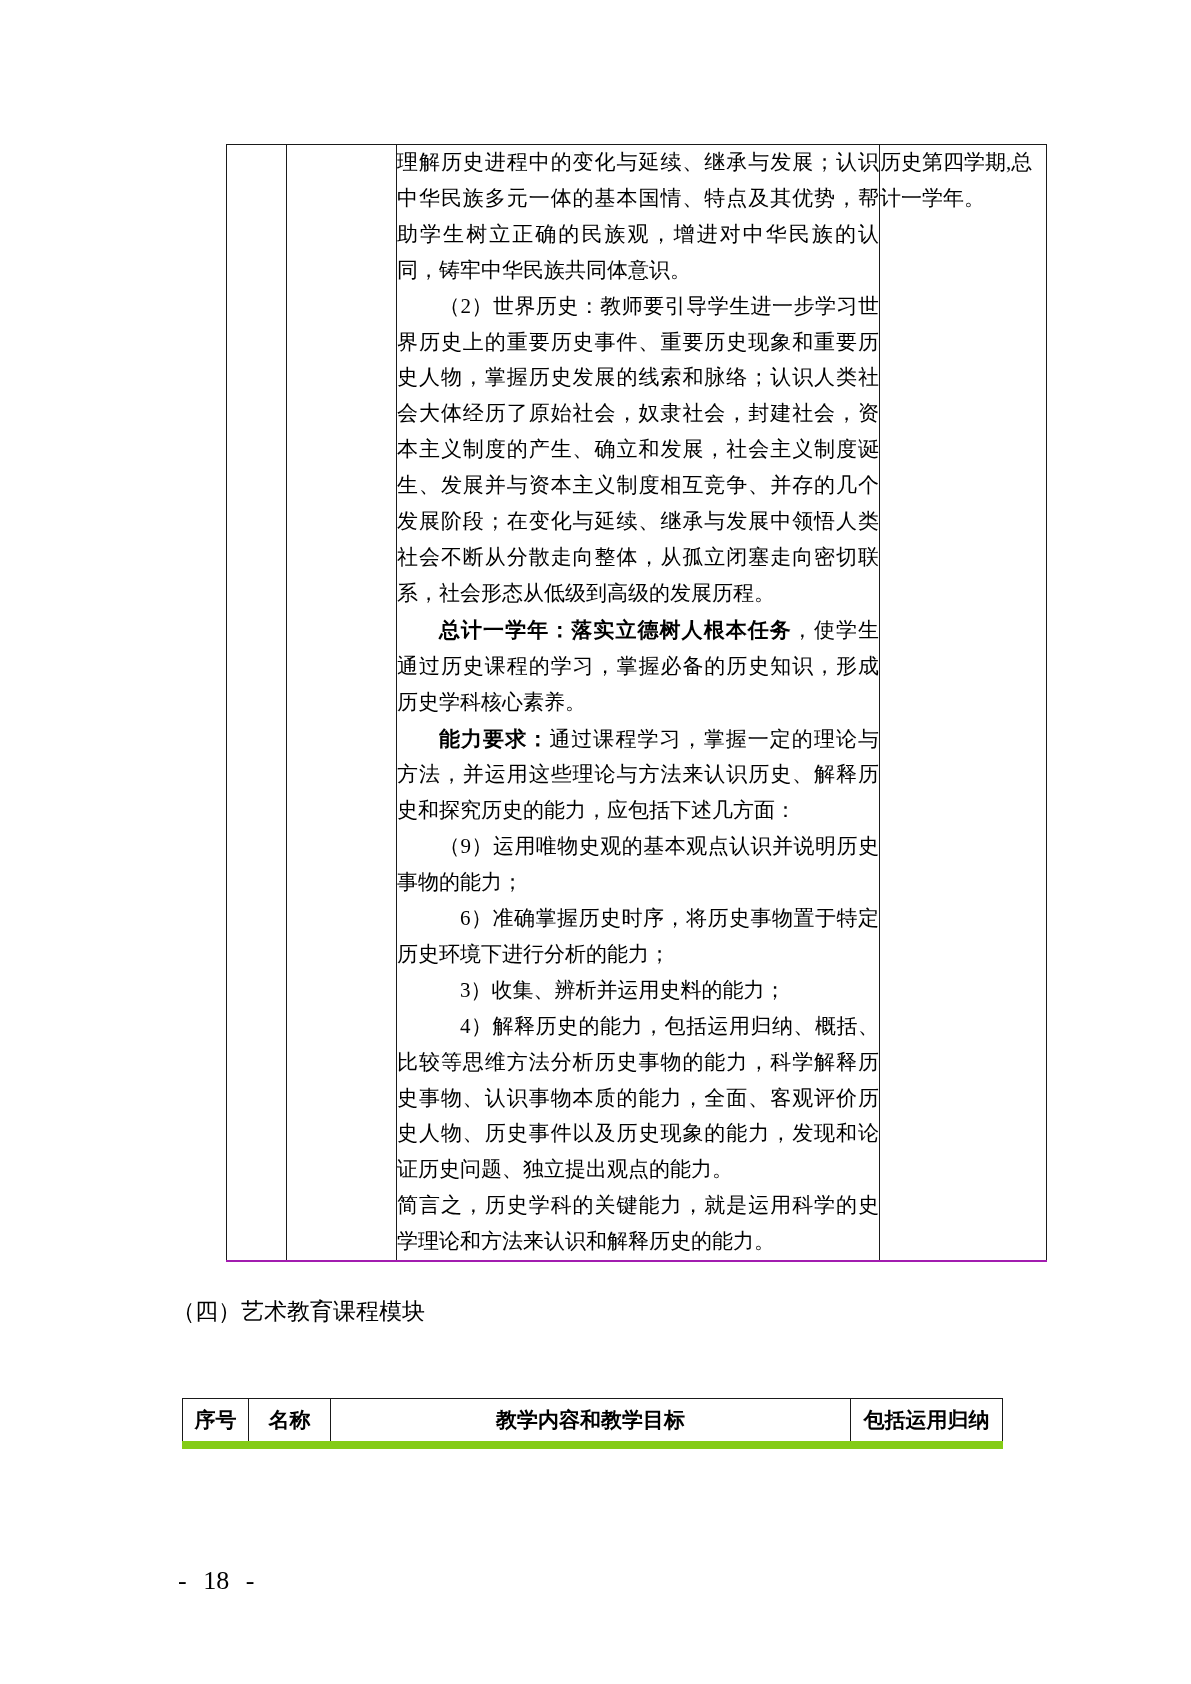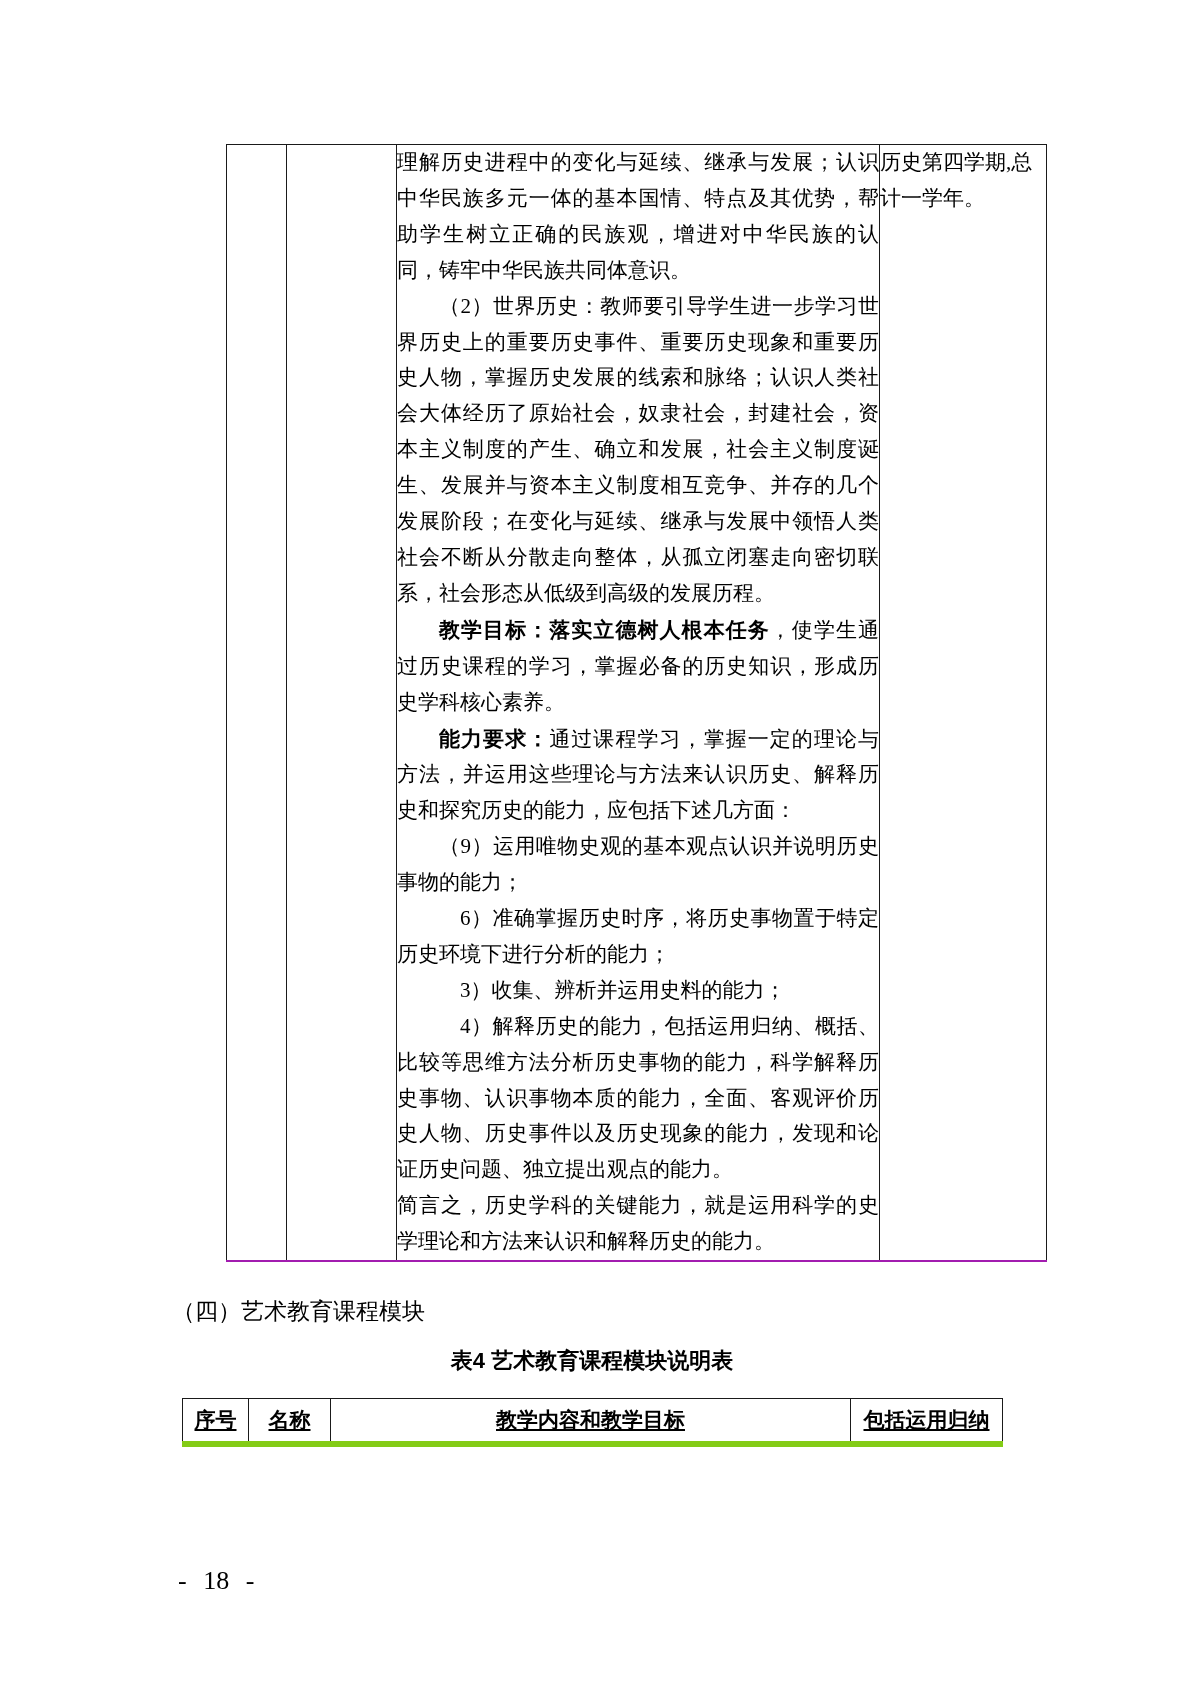--- a/index.html
+++ b/index.html
@@ -64,22 +64,21 @@
     width:820px;
     text-align:center;
     font-size:22px;
     font-weight:bold;
     font-family:"Liberation Sans","DejaVu Sans",sans-serif;
   }
   
   #art-table{
     left:182px;top:1398px;
     width:820px;
-    border-bottom:6px solid #84cc16;
-    text-decoration:underline;
+    border-bottom:8px solid #84cc16;
   }
   #art-table th{
     height:42px;
     text-align:center;
     vertical-align:middle;
     font-size:21px;
     font-weight:bold;
     font-family:"Liberation Sans","DejaVu Sans",sans-serif;
   }
   
@@ -102,36 +101,35 @@
       <col style="width:483px">
       <col style="width:167px">
     </colgroup>
     <tbody>
         <tr>
       <td></td>
       <td></td>
       <td class="content-cell">
         <p>理解历史进程中的变化与延续、继承与发展；认识中华民族多元一体的基本国情、特点及其优势，帮助学生树立正确的民族观，增进对中华民族的认同，铸牢中华民族共同体意识。</p>
         <p class="ind2">（2）世界历史：教师要引导学生进一步学习世界历史上的重要历史事件、重要历史现象和重要历史人物，掌握历史发展的线索和脉络；认识人类社会大体经历了原始社会，奴隶社会，封建社会，资本主义制度的产生、确立和发展，社会主义制度诞生、发展并与资本主义制度相互竞争、并存的几个发展阶段；在变化与延续、继承与发展中领悟人类社会不断从分散走向整体，从孤立闭塞走向密切联系，社会形态从低级到高级的发展历程。</p>
-        <p class="ind2"><span class="emb">教学目标：落实立德树人根本任务</span><span>，使学生通过历史课程的学习，掌握必备的历史知识，形成历史学科核心素养。</span></p>
+        <p class="ind2"><span class="emb">总计一学年：落实立德树人根本任务</span><span>，使学生通过历史课程的学习，掌握必备的历史知识，形成历史学科核心素养。</span></p>
         <p class="ind2"><span class="emb">能力要求：</span><span>通过课程学习，掌握一定的理论与方法，并运用这些理论与方法来认识历史、解释历史和探究历史的能力，应包括下述几方面：</span></p>
         <p class="ind2">（9）运用唯物史观的基本观点认识并说明历史事物的能力；</p>
         <p class="ind3">6）准确掌握历史时序，将历史事物置于特定历史环境下进行分析的能力；</p>
         <p class="ind3">3）收集、辨析并运用史料的能力；</p>
         <p class="ind3">4）解释历史的能力，包括运用归纳、概括、比较等思维方法分析历史事物的能力，科学解释历史事物、认识事物本质的能力，全面、客观评价历史人物、历史事件以及历史现象的能力，发现和论证历史问题、独立提出观点的能力。</p>
         <p>简言之，历史学科的关键能力，就是运用科学的史学理论和方法来认识和解释历史的能力。</p>
       </td>
       <td class="note-cell">历史第四学期,总计一学年。</td>
     </tr>
   </tbody>
     </table>
 
   <div class="section-heading">（四）艺术教育课程模块</div>
 
-  <div class="table-caption">表4 艺术教育课程模块说明表</div>
 
   <table class="tbl" id="art-table">
     <colgroup>
       <col style="width:66px">
       <col style="width:82px">
       <col style="width:520px">
       <col style="width:152px">
     </colgroup>
     <tbody>
         <tr>

